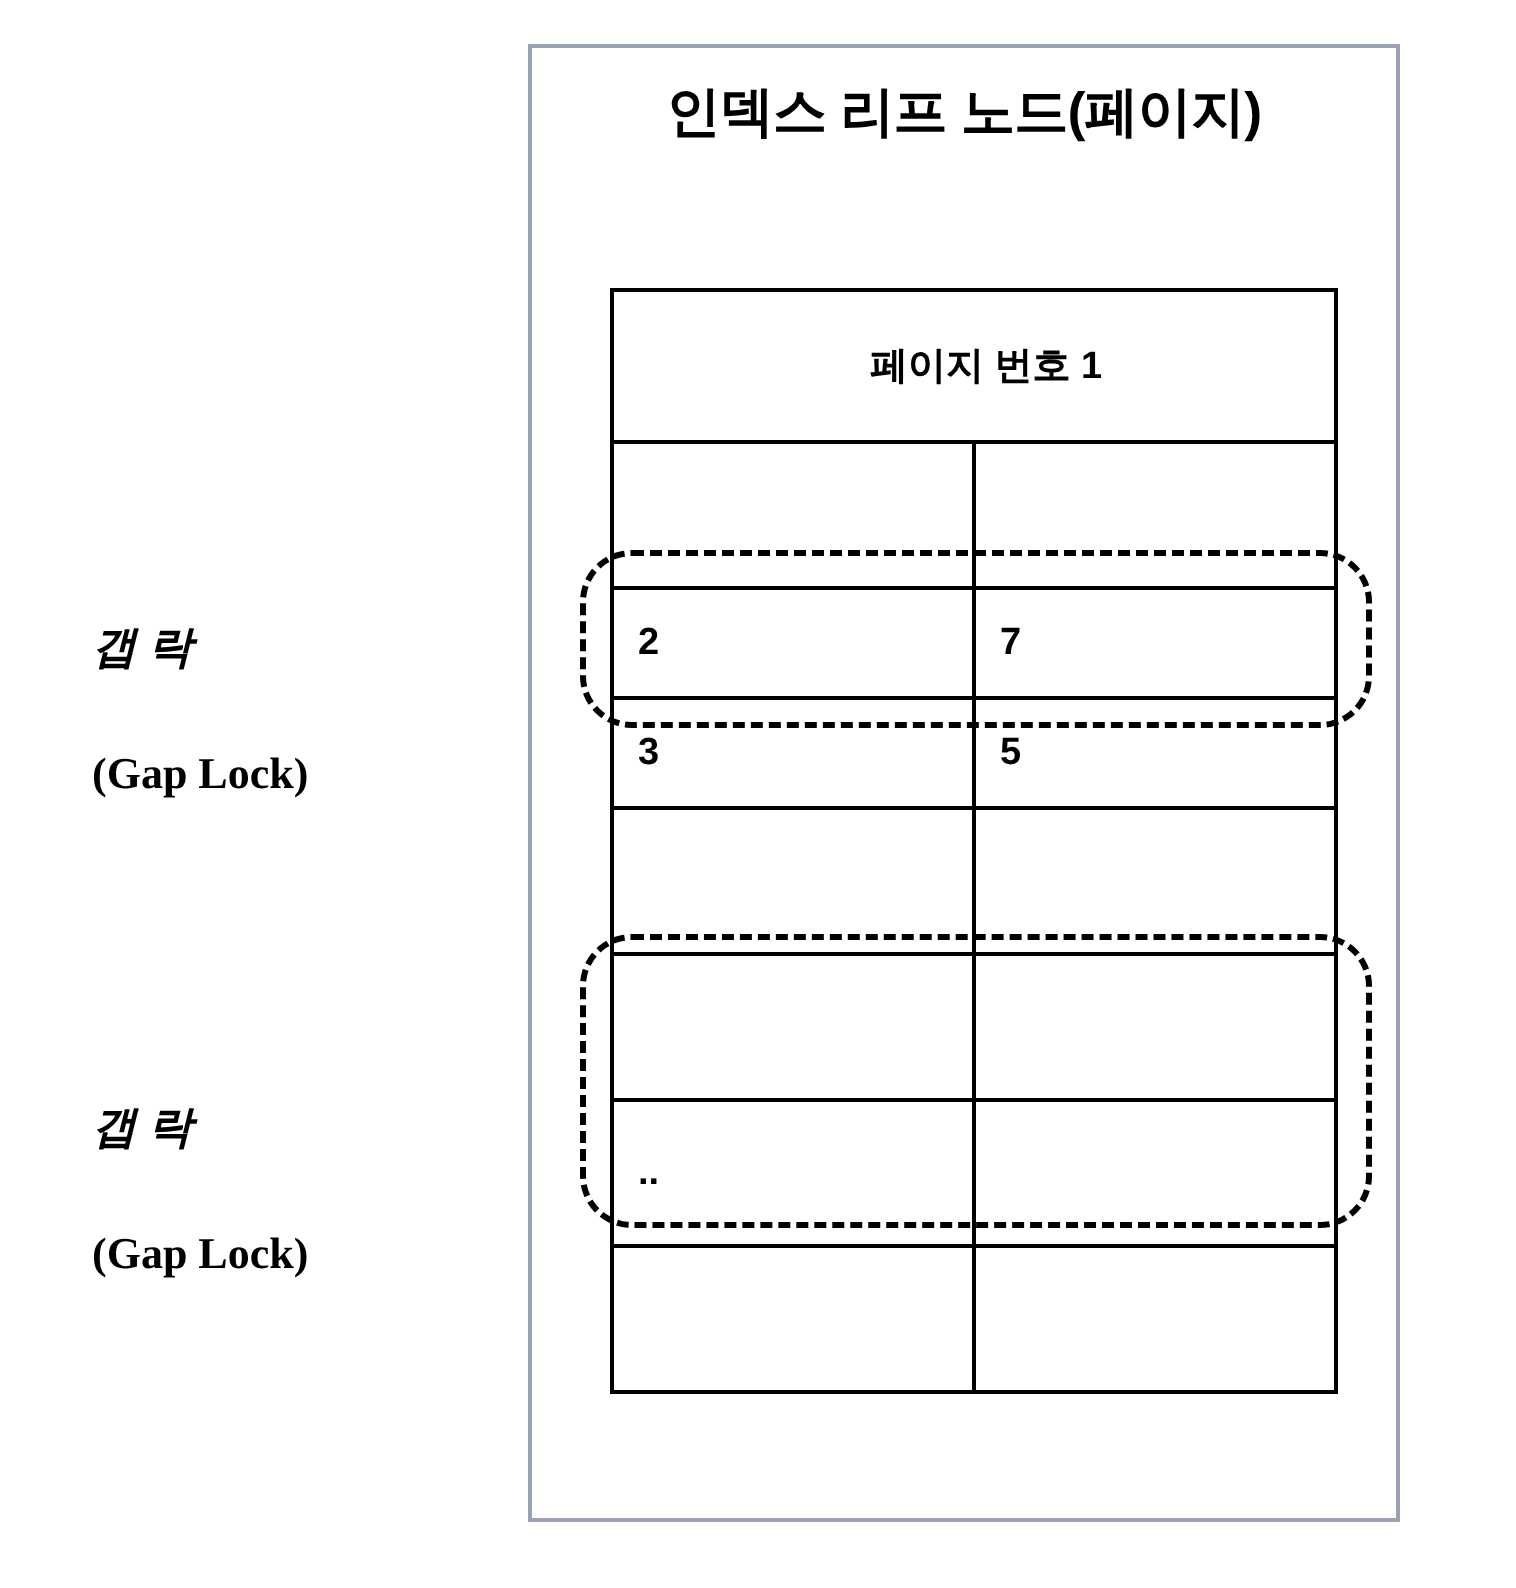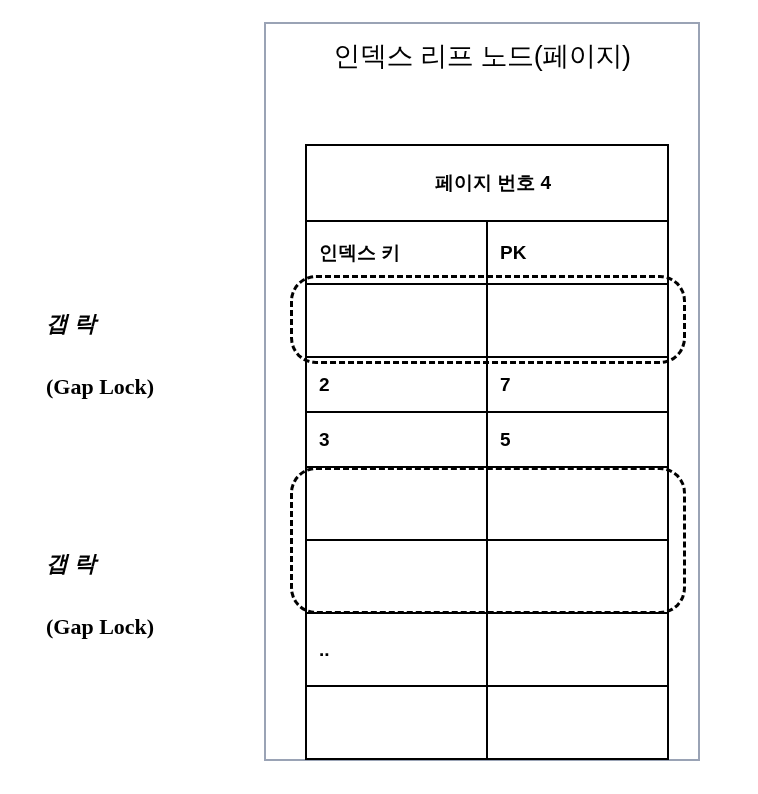--- a/index.html
+++ b/index.html
@@ -30,21 +30,21 @@
   }
 
   
   #page-title {
     position: absolute;
     left: 264px;
     top: 40px;
     width: 436px;
     text-align: center;
     font-size: 27px;
-    font-weight: normal;
+    font-weight: bold;
     letter-spacing: -0.4px;
     line-height: 1.2;
     white-space: nowrap;
   }
 
   
   #leaf-table {
     position: absolute;
     left: 305px;
     top: 144px;
@@ -124,25 +124,21 @@
 </head>
 <body>
 
 <div id="diagram-frame"></div>
 
 <div id="page-title">인덱스 리프 노드(페이지)</div>
 
 <table id="leaf-table">
   <tbody>
     <tr class="row-page-header">
-      <td colspan="2">페이지 번호 4</td>
-    </tr>
-    <tr class="row-col-header">
-      <td class="col-key">인덱스 키</td>
-      <td class="col-pk">PK</td>
+      <td colspan="2">페이지 번호 1</td>
     </tr>
 
     <tr class="row-gap">
       <td class="col-key"></td>
       <td class="col-pk"></td>
     </tr>
 
     <tr class="row-data">
       <td class="col-key">2</td>
       <td class="col-pk">7</td>

